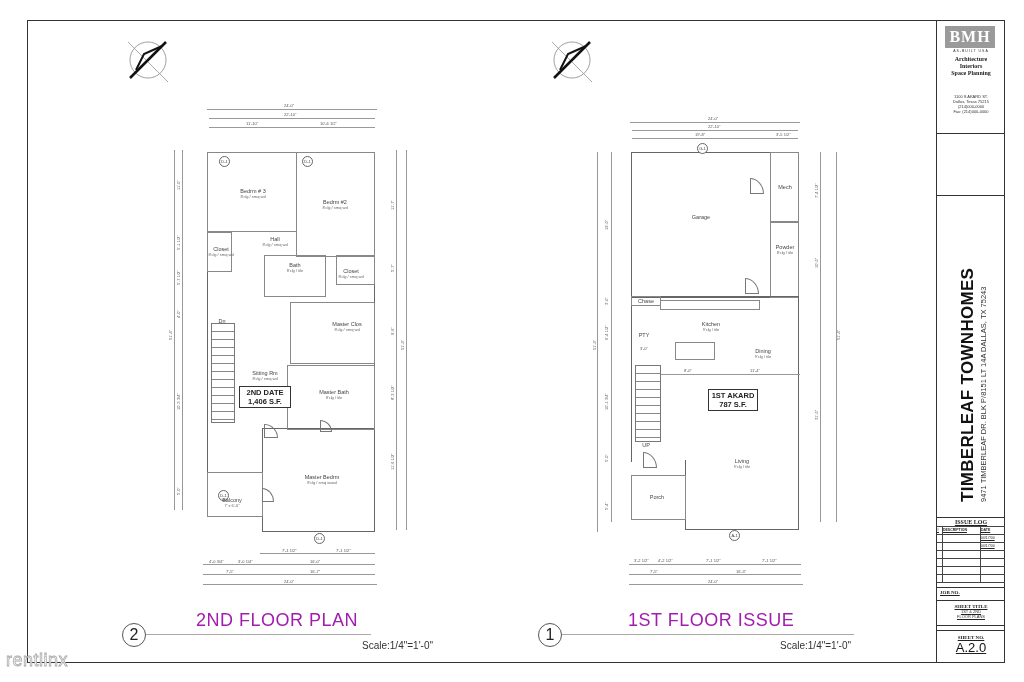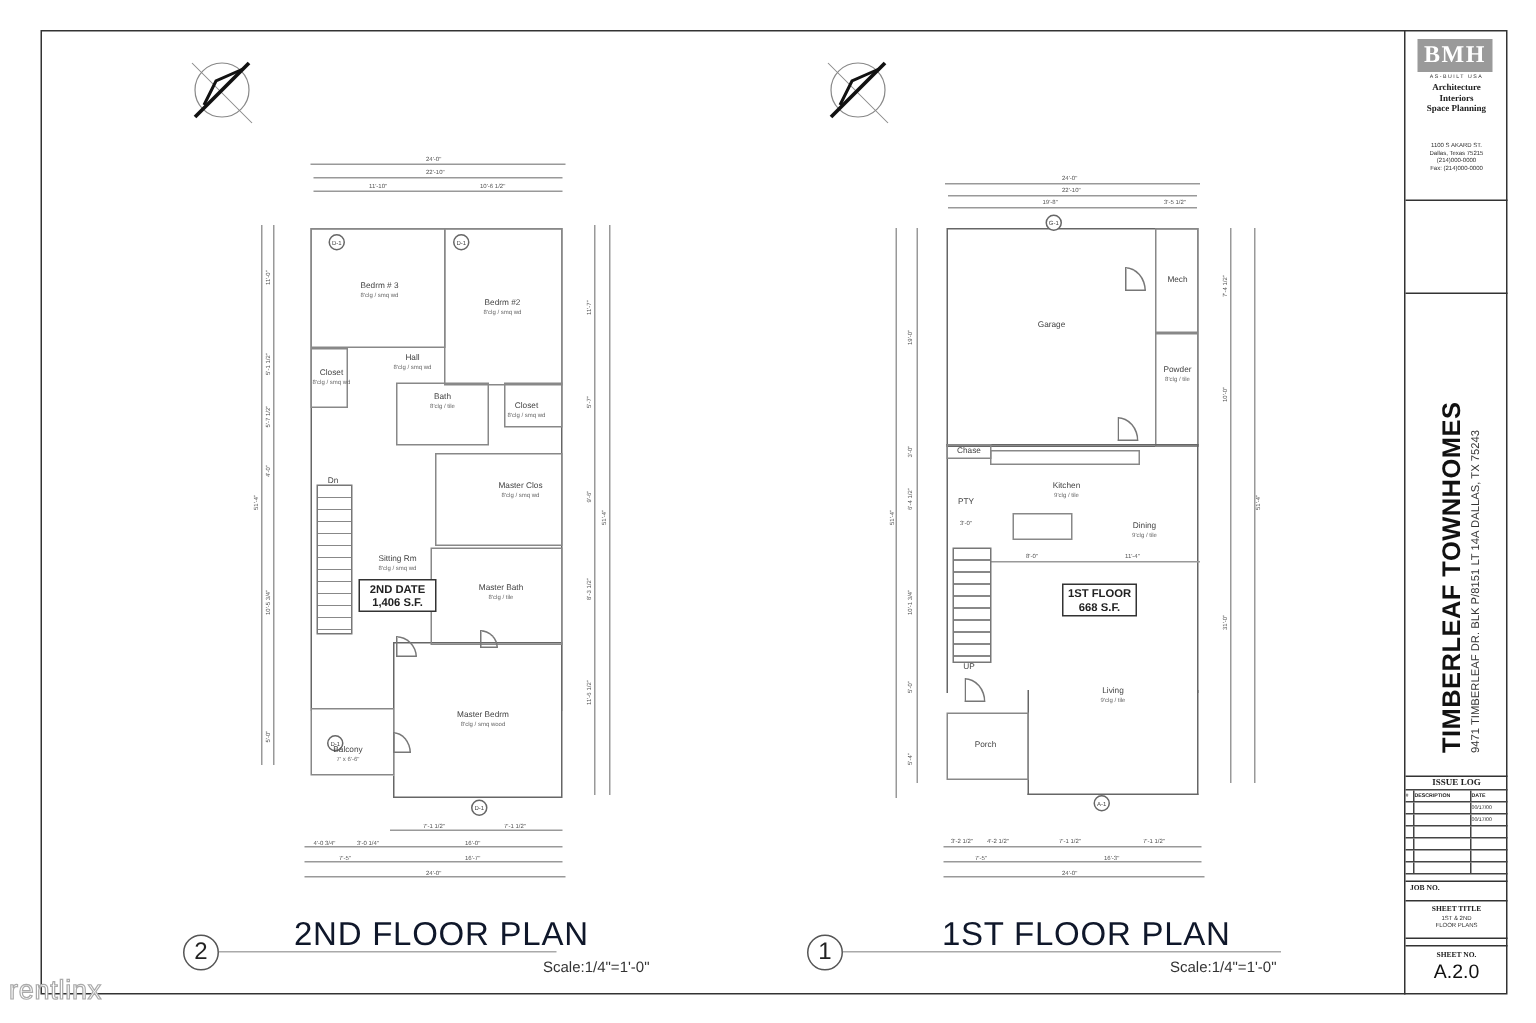--- a/index.html
+++ b/index.html
@@ -1,25 +1,25 @@
 <!DOCTYPE html>
 <html><head>
 <meta charset="utf-8">
 <style>
   html,body{margin:0;padding:0;background:#fff;}
   body{width:1024px;height:682px;position:relative;overflow:hidden;font-family:"Liberation Sans",sans-serif;color:#222;}
   .abs{position:absolute;}
   .sheet-border{position:absolute;left:27px;top:20px;width:978px;height:643px;border:1.5px solid #333;box-sizing:border-box;}
   .title-block{position:absolute;left:936px;top:20px;width:69px;height:643px;border-left:1.5px solid #333;box-sizing:border-box;}
-  .tb-section{position:absolute;left:0;width:100%;border-bottom:1.2px solid #333;box-sizing:border-box;}
+  .tb-section{position:absolute;left:0;width:100%;border-bottom:1.2px solid #333;box-sizing:border-box;text-decoration:underline;}
   .logo{position:absolute;left:8px;top:6px;width:50px;height:22px;background:#9a9a9a;color:#fff;font-family:"Liberation Serif",serif;font-size:16px;font-weight:bold;text-align:center;line-height:22px;letter-spacing:1px;}
   .tiny{font-size:4px;line-height:5px;text-align:center;color:#333;}
   .firm{font-family:"Liberation Serif",serif;font-size:6px;line-height:7px;text-align:center;color:#222;font-weight:bold;}
   .vert-title{position:absolute;transform:rotate(-90deg);transform-origin:left top;white-space:nowrap;}
-  .plan-title{font-size:22px;color:#0f172a;letter-spacing:0.5px;}
+  .plan-title{font-size:18px;color:#a21caf;letter-spacing:0.5px;}
   .scale{font-size:10px;color:#333;}
   .circle-num{position:absolute;width:22px;height:22px;border:1px solid #555;border-radius:50%;text-align:center;line-height:22px;font-size:16px;background:#fff;}
   .underline{position:absolute;height:1px;background:#aaa;}
   .room{position:absolute;font-size:5.5px;color:#444;text-align:center;line-height:6px;}
   .room small{display:block;font-size:4px;color:#666;}
   .area-box{position:absolute;border:1px solid #333;font-size:7.5px;font-weight:bold;text-align:center;line-height:9px;background:#fff;padding:1px 2px;}
   .wall{position:absolute;border:1.6px solid #666;box-sizing:border-box;}
   .wall-thin{position:absolute;border:1px solid #888;box-sizing:border-box;}
   .dimline{position:absolute;background:#999;}
   .dimtxt{position:absolute;font-size:4px;color:#555;white-space:nowrap;}
@@ -193,38 +193,38 @@
   <div class="room" style="left:770px;top:244px;width:30px;"><span>Powder</span><small>8'clg / tile</small></div>
   <div class="room" style="left:634px;top:298px;width:24px;"><span>Chase</span></div>
   <div class="room" style="left:694px;top:321px;width:34px;"><span>Kitchen</span><small>9'clg / tile</small></div>
   <div class="room" style="left:636px;top:332px;width:16px;"><span>PTY</span></div>
   <div class="room" style="left:748px;top:348px;width:30px;"><span>Dining</span><small>9'clg / tile</small></div>
   <div class="room" style="left:727px;top:458px;width:30px;"><span>Living</span><small>9'clg / tile</small></div>
   <div class="room" style="left:644px;top:494px;width:26px;"><span>Porch</span></div>
   <div class="room" style="left:640px;top:442px;width:12px;"><span>UP</span></div>
 
   <div class="area-box" style="left:708px;top:389px;width:44px;">
-    <div>1ST FLOOR</div>
-    <div>668 S.F.</div>
+    <div>1ST AKARD</div>
+    <div>787 S.F.</div>
   </div>
 
   <div class="dimline" style="left:629px;top:564px;width:172px;height:1px;"></div>
   <div class="dimtxt" style="left:634px;top:558px;">3'-2 1/2"</div>
   <div class="dimtxt" style="left:658px;top:558px;">4'-2 1/2"</div>
   <div class="dimtxt" style="left:706px;top:558px;">7'-1 1/2"</div>
   <div class="dimtxt" style="left:762px;top:558px;">7'-1 1/2"</div>
   <div class="dimline" style="left:629px;top:574px;width:172px;height:1px;"></div>
   <div class="dimtxt" style="left:650px;top:569px;">7'-5"</div>
   <div class="dimtxt" style="left:736px;top:569px;">16'-3"</div>
   <div class="dimline" style="left:629px;top:584px;width:174px;height:1px;"></div>
   <div class="dimtxt" style="left:708px;top:579px;">24'-0"</div>
 
   <div class="circle-num" style="left:538px;top:623px;">1</div>
   <div class="underline" style="left:562px;top:634px;width:292px;"></div>
-  <div class="abs plan-title" style="left:628px;top:610px;">1ST FLOOR PLAN</div>
+  <div class="abs plan-title" style="left:628px;top:610px;">1ST FLOOR ISSUE</div>
   <div class="abs scale" style="left:780px;top:640px;">Scale:1/4"=1'-0"</div>
 </div>
 
 <div class="title-block">
   <div class="tb-section" style="top:0;height:114px;">
     <div class="logo">BMH</div>
     <div class="abs tiny" style="left:4px;top:29px;width:60px;font-size:3.5px;letter-spacing:1px;">AS-BUILT USA</div>
     <div class="abs" style="left:2px;top:36px;width:64px;">
       <div class="firm">Architecture</div>
       <div class="firm">Interiors</div>

